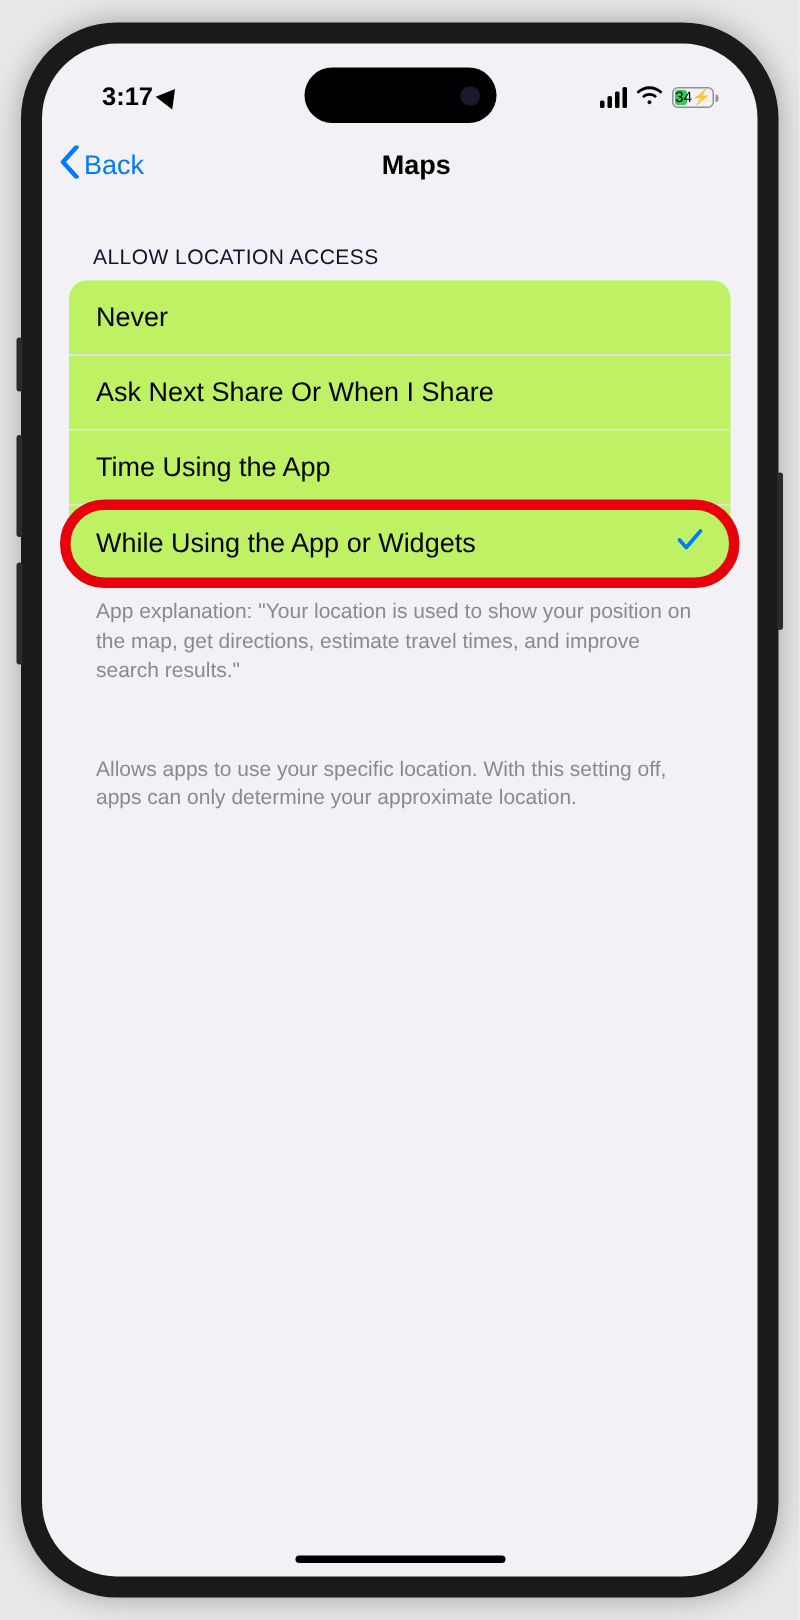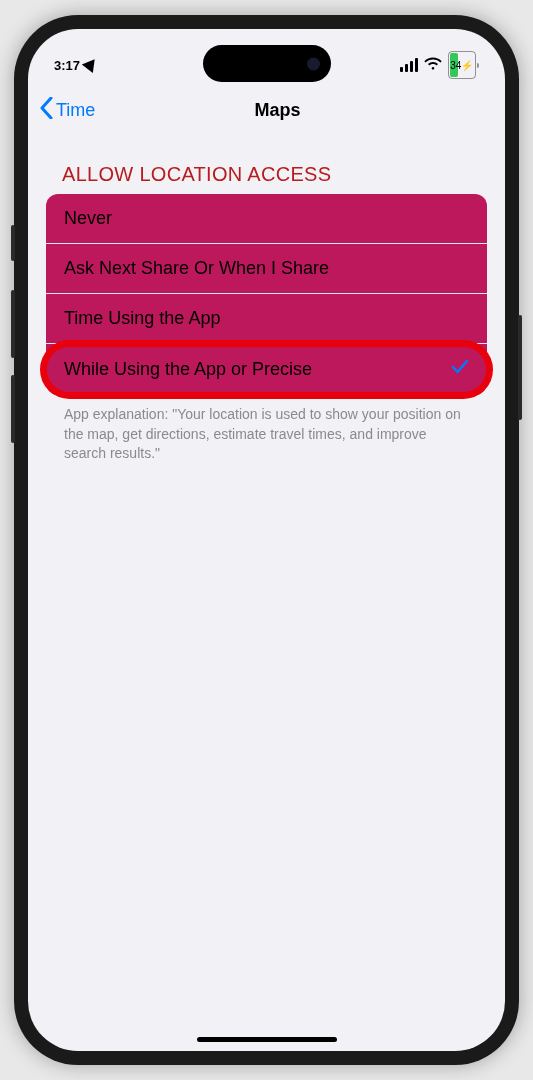--- a/index.html
+++ b/index.html
@@ -68,22 +68,23 @@
       height: 56px;
       padding: 16px 26px 0;
       display: flex;
       justify-content: space-between;
       align-items: center;
     }
     .status-left {
       display: flex;
       align-items: center;
       gap: 4px;
-      font-size: 13px;
+      font-size: 17px;
       font-weight: 600;
+      margin-left: 14px;
     }
     .status-right {
       display: flex;
       align-items: center;
       gap: 6px;
     }
     .location-arrow {
       width: 0;
       height: 0;
       border: 7px solid transparent;
@@ -107,21 +108,21 @@
     .signal-bar:nth-child(3) { height: 11px; }
     .signal-bar:nth-child(4) { height: 14px; }
     .wifi-icon svg { width: 18px; height: 14px; }
     .battery {
       display: flex;
       align-items: center;
       gap: 1px;
     }
     .battery-body {
       width: 28px;
-      height: 28px;
+      height: 14px;
       border: 1px solid rgba(0,0,0,0.4);
       border-radius: 4px;
       padding: 1px;
       position: relative;
     }
     .battery-fill {
       height: 100%;
       width: 34%;
       background: #34c759;
       border-radius: 2px;
@@ -170,28 +171,28 @@
       left: 50%;
       transform: translateX(-50%);
       font-size: 18px;
       font-weight: 600;
       padding-left: 22px;
     }
     .content {
       padding: 28px 18px 0;
     }
     .section-header {
-      font-size: 20px;
-      color: #b91c1c;
+      font-size: 14px;
+      color: #0f172a;
       letter-spacing: 0.3px;
       padding: 0 16px 8px;
       text-transform: uppercase;
     }
     .card {
-      background: #be185d;
+      background: #bef264;
       border-radius: 12px;
       overflow: visible;
       position: relative;
     }
     .row {
       padding: 14px 18px;
       display: flex;
       justify-content: space-between;
       align-items: center;
       font-size: 18px;
@@ -302,53 +303,54 @@
       </div>
     </div>
 
     <div class="nav-bar">
       <div class="back-button">
         <span class="back-chevron">
           <svg viewBox="0 0 13 22">
               <path d="M11 1L2 11l9 10" stroke="#007aff" stroke-width="3" fill="none" stroke-linecap="round" stroke-linejoin="round"></path>
             </svg>
         </span>
-        <span>Time</span>
+        <span>Back</span>
       </div>
       <div class="nav-title">Maps</div>
     </div>
 
     <div class="content">
 
       <div class="section-header">ALLOW LOCATION ACCESS</div>
 
       <div class="card">
         <div class="row">
           <span>Never</span>
         </div>
         <div class="row">
           <span>Ask Next Share Or When I Share</span>
         </div>
         <div class="row">
           <span>Time Using the App</span>
         </div>
         <div class="row highlighted">
           <div class="highlight-ring"></div>
-          <span>While Using the App or Precise</span>
+          <span>While Using the App or Widgets</span>
           <span class="checkmark">
             <svg viewBox="0 0 18 18">
                 <path d="M2 9l4.5 5L16 3" stroke="#007aff" stroke-width="2.5" fill="none" stroke-linecap="round" stroke-linejoin="round"></path>
               </svg>
           </span>
         </div>
       </div>
 
       <div class="footer-text">App explanation: "Your location is used to show your position on the map, get directions, estimate travel times, and improve search results."</div>
 
       <div class="spacer"></div>
 
 
+      <div class="footer-text">Allows apps to use your specific location. With this setting off, apps can only determine your approximate location.</div>
 
     </div>
 
     <div class="home-indicator"></div>
   </div>
 </div>
 
 </body></html>

